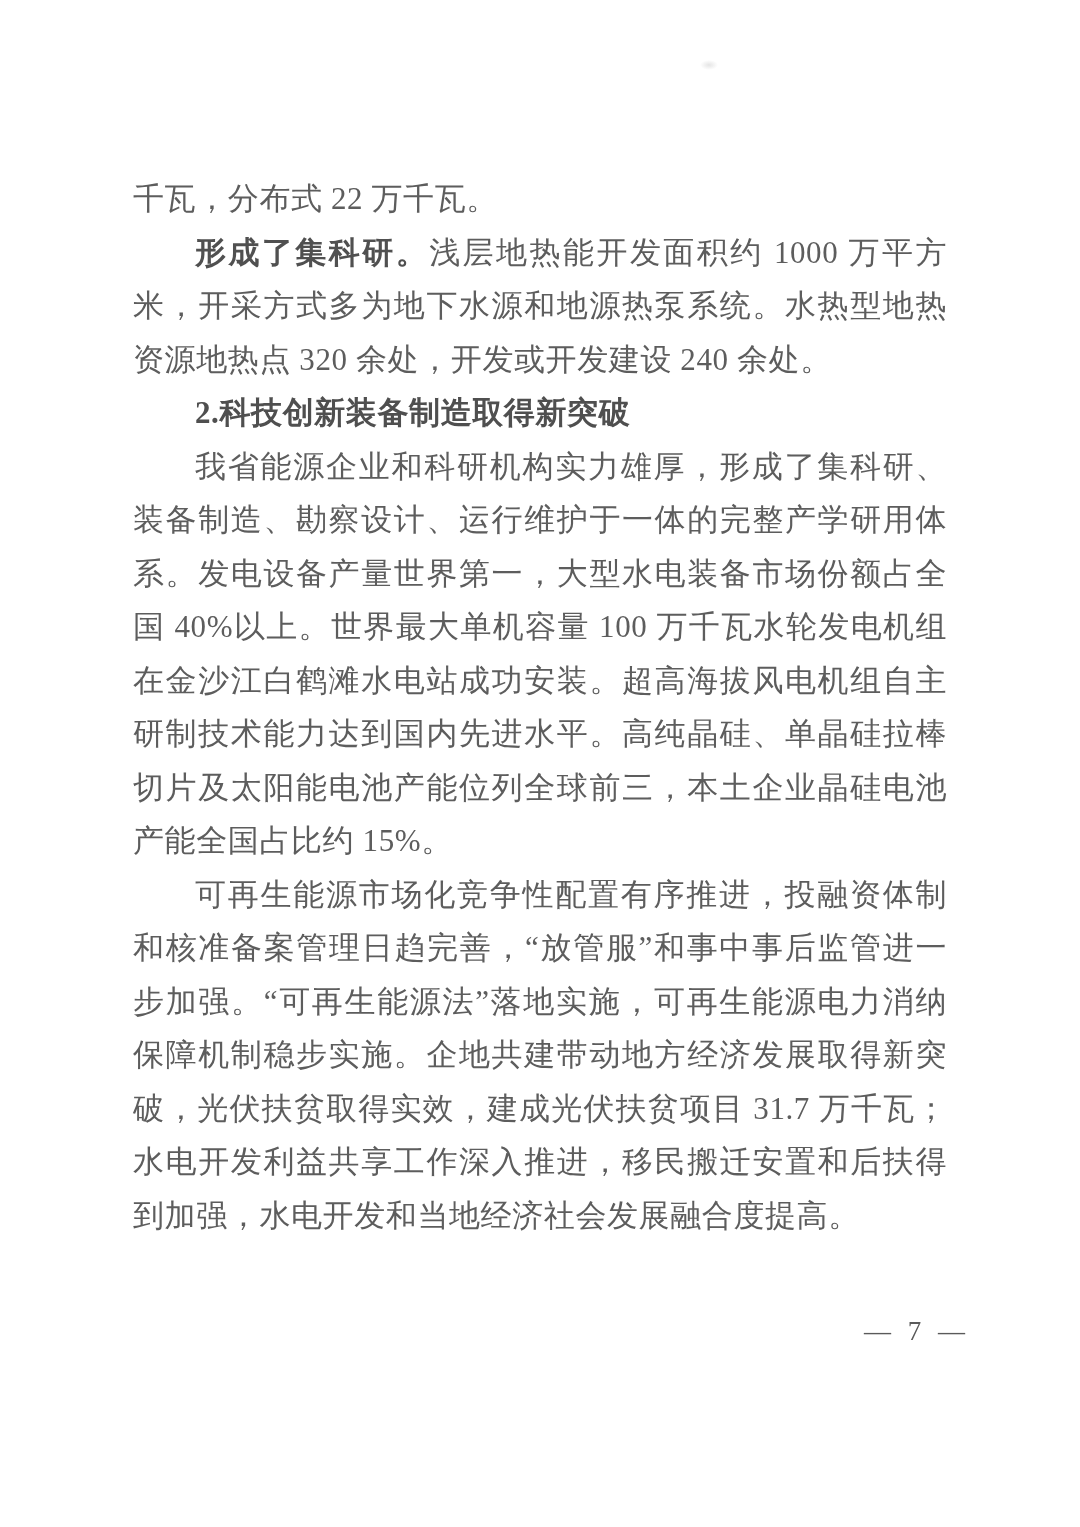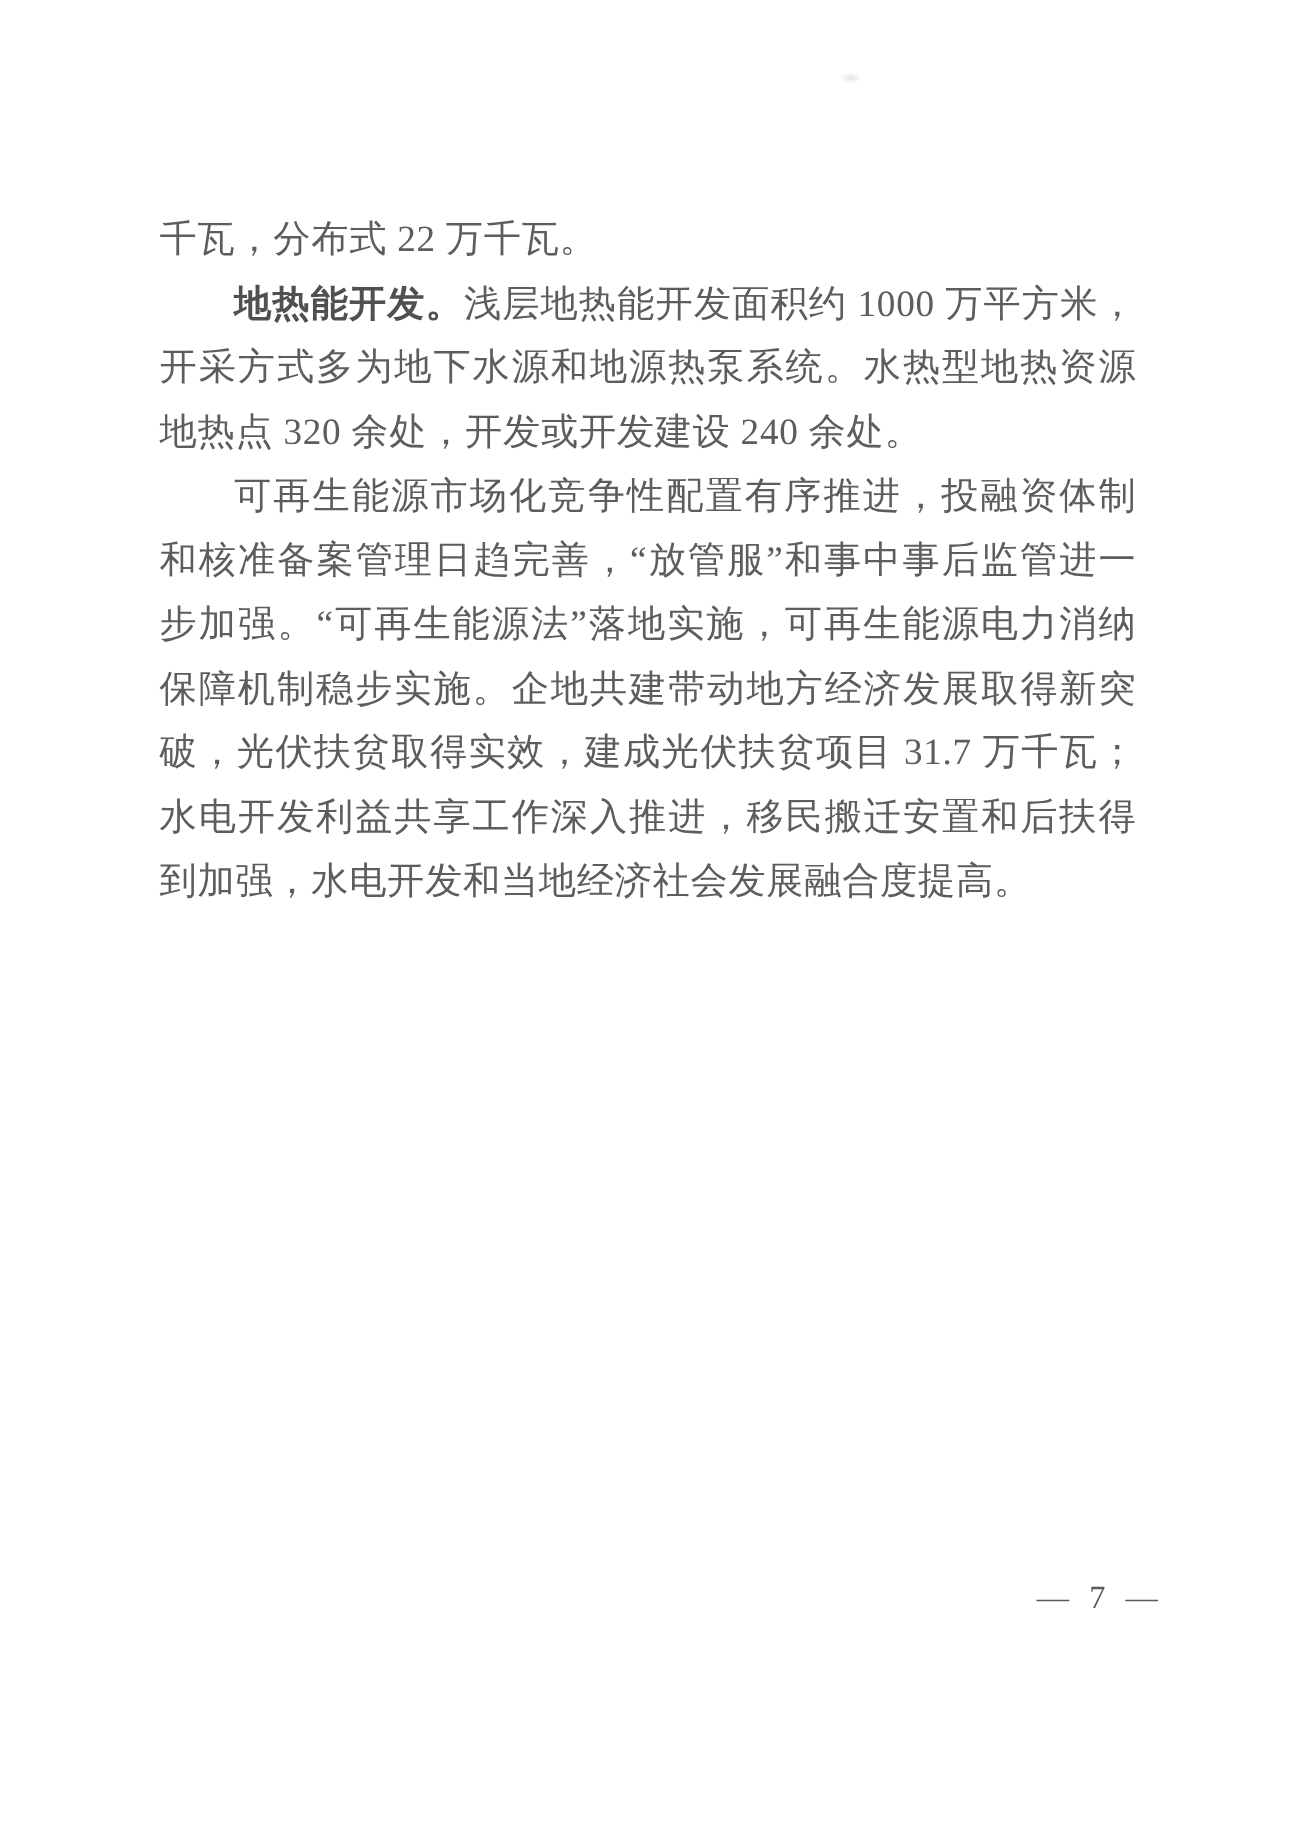--- a/index.html
+++ b/index.html
@@ -67,23 +67,25 @@
 <body>
 
 <div class="page">
   <div class="smudge"></div>
 
   <div class="content">
 
     <p>千瓦，分布式 22 万千瓦。</p>
 
 
-    <p class="indent"><span class="lead-bold">地热能开发。</span><span>浅层地热能开发面积约 1000 万平方米，开采方式多为地下水源和地源热泵系统。水热型地热资源地热点 320 余处，开发或开发建设 240 余处。</span></p>
+    <p class="indent"><span class="lead-bold">形成了集科研。</span><span>浅层地热能开发面积约 1000 万平方米，开采方式多为地下水源和地源热泵系统。水热型地热资源地热点 320 余处，开发或开发建设 240 余处。</span></p>
 
+    <p class="indent heading">2.科技创新装备制造取得新突破</p>
 
+    <p class="indent">我省能源企业和科研机构实力雄厚，形成了集科研、装备制造、勘察设计、运行维护于一体的完整产学研用体系。发电设备产量世界第一，大型水电装备市场份额占全国 40%以上。世界最大单机容量 100 万千瓦水轮发电机组在金沙江白鹤滩水电站成功安装。超高海拔风电机组自主研制技术能力达到国内先进水平。高纯晶硅、单晶硅拉棒切片及太阳能电池产能位列全球前三，本土企业晶硅电池产能全国占比约 15%。</p>
 
 
     <p class="indent">可再生能源市场化竞争性配置有序推进，投融资体制和核准备案管理日趋完善，“放管服”和事中事后监管进一步加强。“可再生能源法”落地实施，可再生能源电力消纳保障机制稳步实施。企地共建带动地方经济发展取得新突破，光伏扶贫取得实效，建成光伏扶贫项目 31.7 万千瓦；水电开发利益共享工作深入推进，移民搬迁安置和后扶得到加强，水电开发和当地经济社会发展融合度提高。</p>
 
   </div>
 
   <div class="page-number">— 7 —</div>
 </div>
 
 </body></html>

